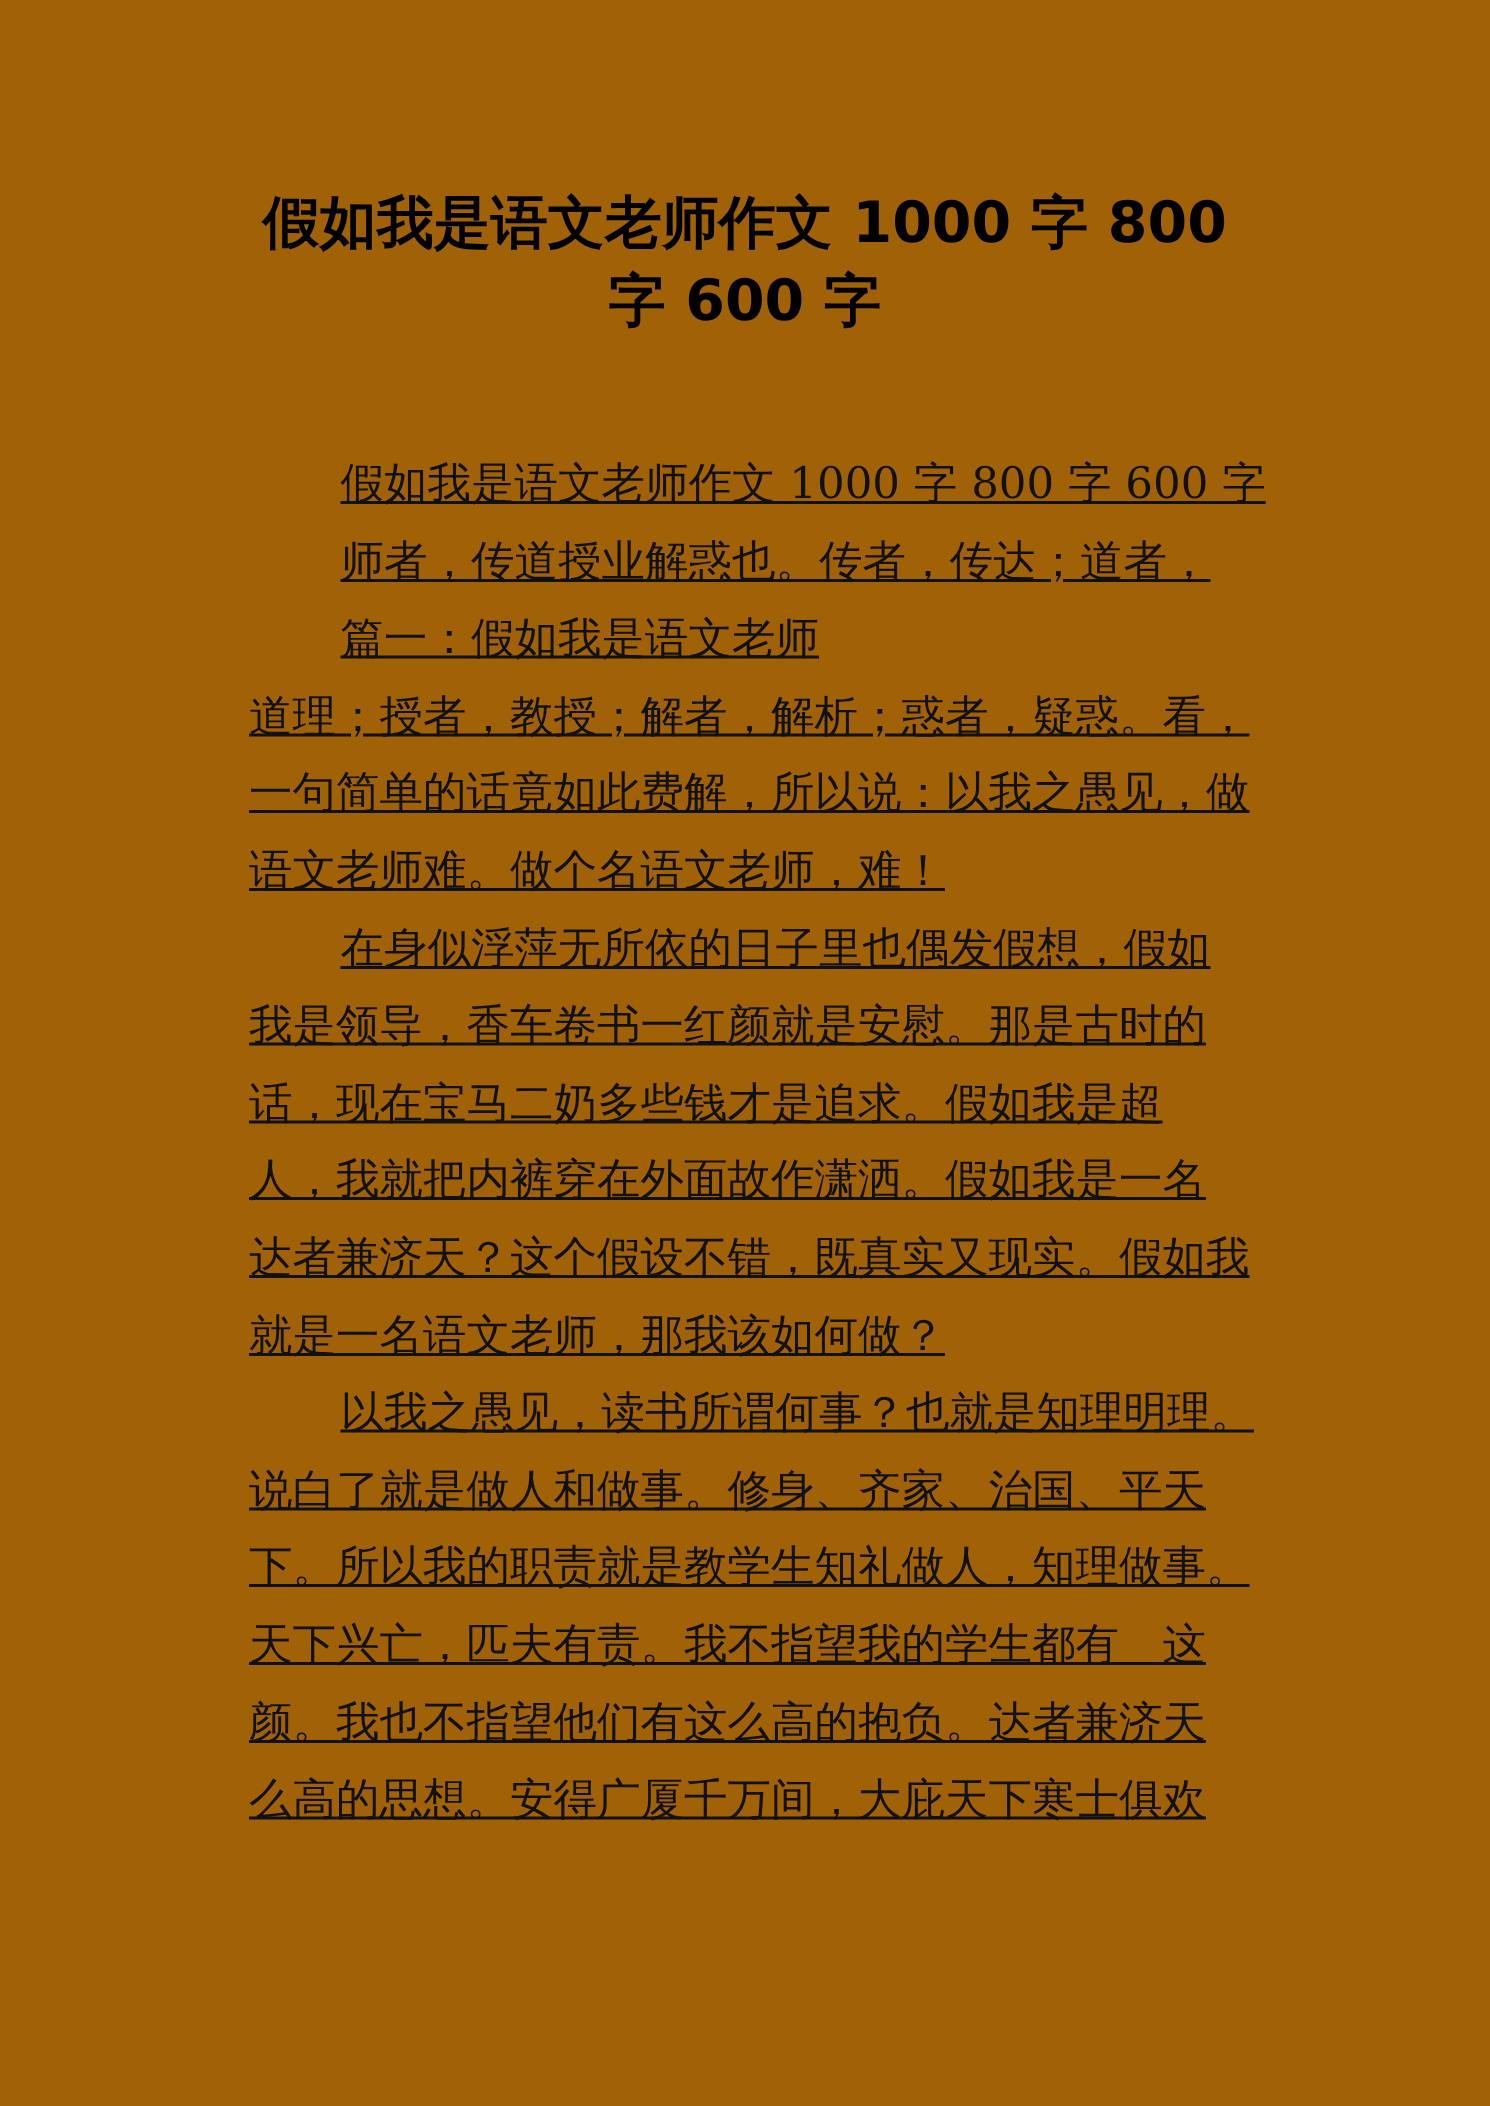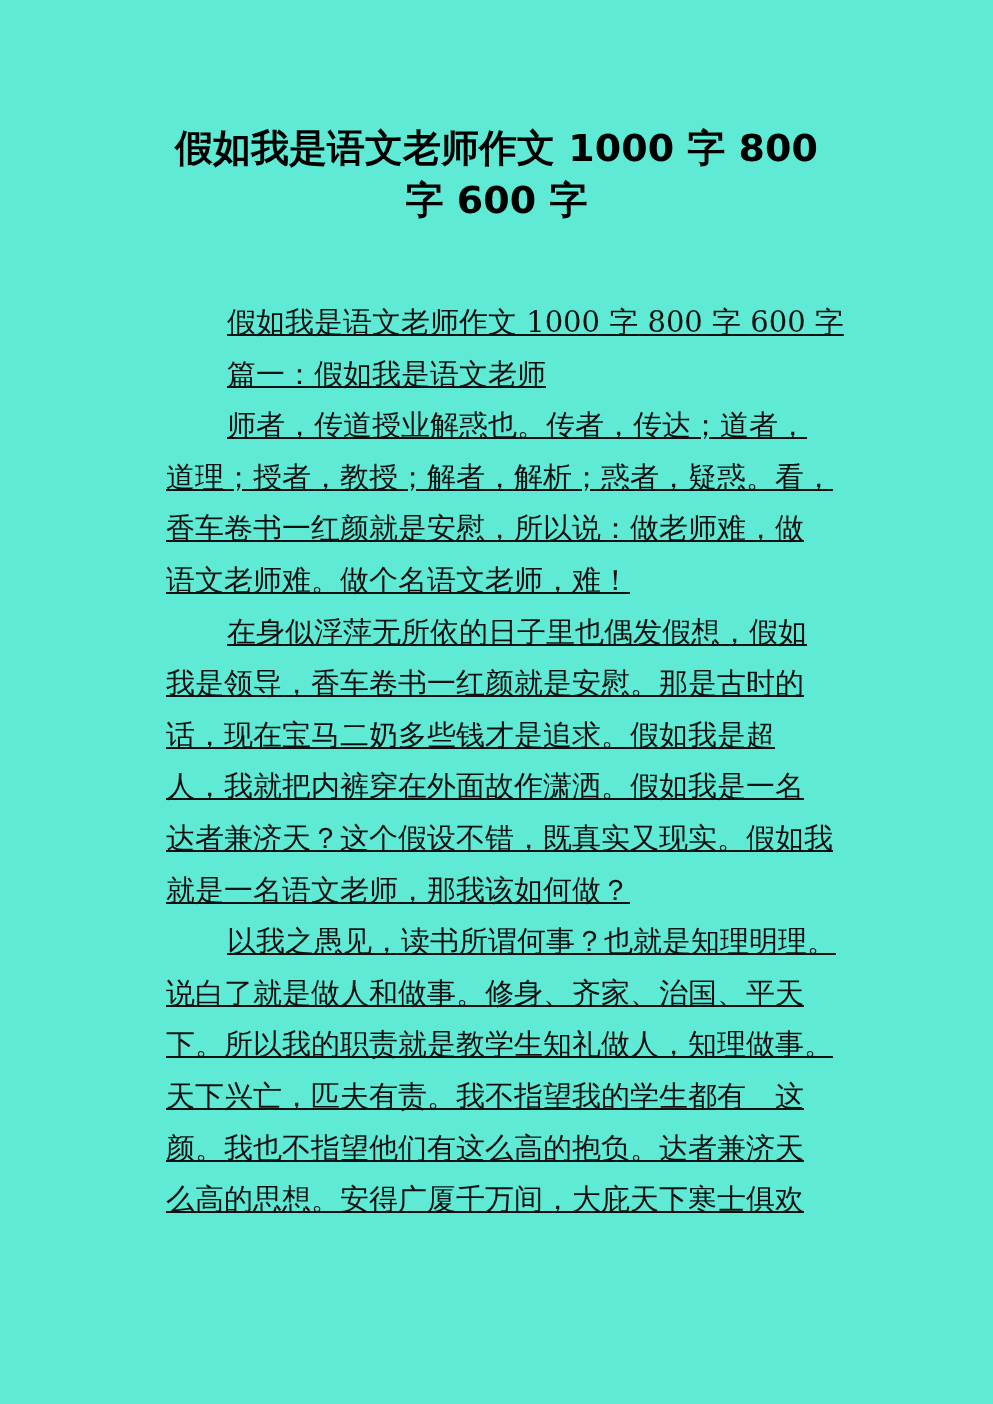--- a/index.html
+++ b/index.html
@@ -12,21 +12,21 @@
       height: 1404px;
       position: relative;
       overflow: hidden;
       color: #111111;
     }
     .page {
       position: absolute;
       left: 0; top: 0;
       width: 993px;
       height: 1404px;
-      background: #5eead4;
+      background: #a16207;
     }
     .title {
       position: absolute;
       left: 0;
       top: 122px;
       width: 993px;
       text-align: center;
       font-family: "DejaVu Sans", "Liberation Sans", sans-serif;
       font-weight: bold;
       font-size: 38px;
@@ -62,24 +62,24 @@
 <body>
 
 <div class="page">
   <div class="title">
     <span class="tline">假如我是语文老师作文 1000 字 800</span>
     <span class="tline">字 600 字</span>
   </div>
 
   <div class="body">
     <span class="line indent">假如我是语文老师作文 1000 字 800 字 600 字</span>
+    <span class="line indent">师者，传道授业解惑也。传者，传达；道者，</span>
     <span class="line indent">篇一：假如我是语文老师</span>
-    <span class="line indent">师者，传道授业解惑也。传者，传达；道者，</span>
     <span class="line">道理；授者，教授；解者，解析；惑者，疑惑。看，</span>
-    <span class="line">香车卷书一红颜就是安慰，所以说：做老师难，做</span>
+    <span class="line">一句简单的话竟如此费解，所以说：以我之愚见，做</span>
     <span class="line">语文老师难。做个名语文老师，难！</span>
     <span class="line indent">在身似浮萍无所依的日子里也偶发假想，假如</span>
     <span class="line">我是领导，香车卷书一红颜就是安慰。那是古时的</span>
     <span class="line">话，现在宝马二奶多些钱才是追求。假如我是超</span>
     <span class="line">人，我就把内裤穿在外面故作潇洒。假如我是一名</span>
     <span class="line">达者兼济天？这个假设不错，既真实又现实。假如我</span>
     <span class="line">就是一名语文老师，那我该如何做？</span>
     <span class="line indent">以我之愚见，读书所谓何事？也就是知理明理。</span>
     <span class="line">说白了就是做人和做事。修身、齐家、治国、平天</span>
     <span class="line">下。所以我的职责就是教学生知礼做人，知理做事。</span>

